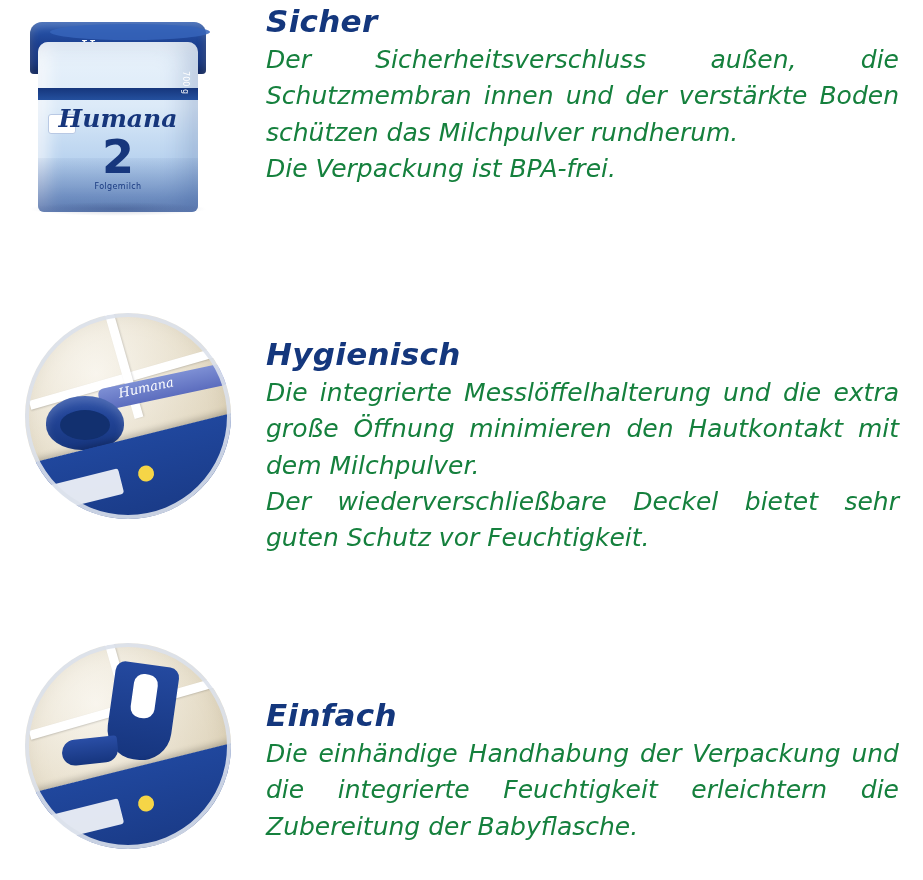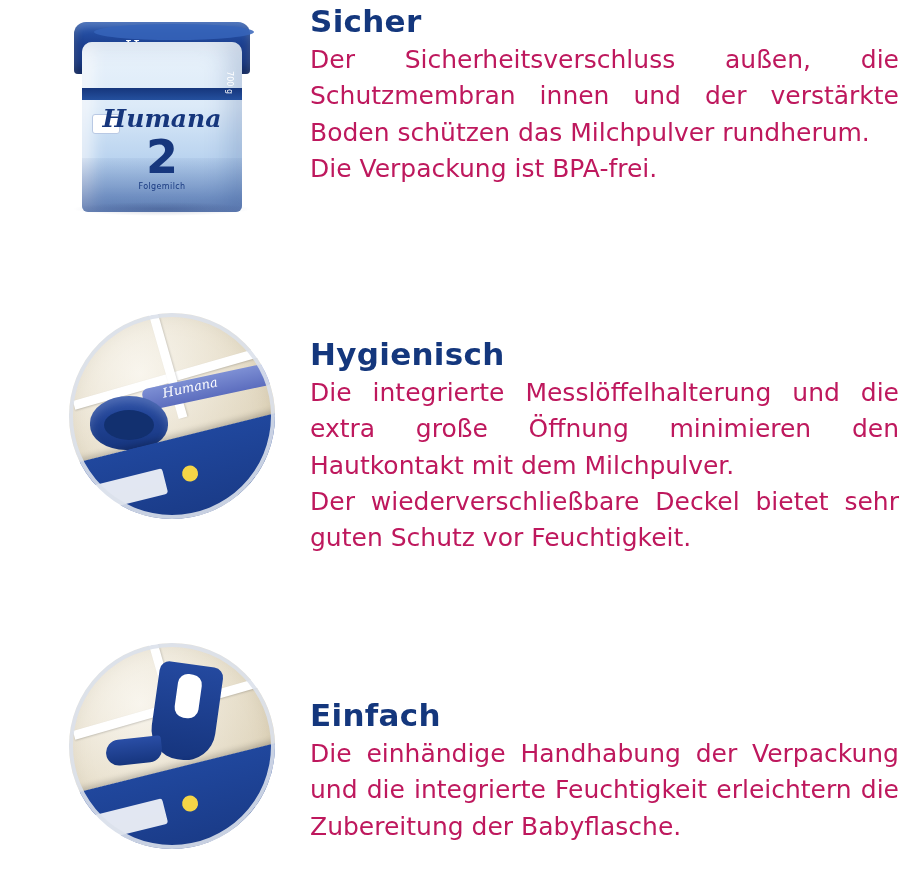--- a/index.html
+++ b/index.html
@@ -27,45 +27,45 @@
   }
   .feature-1 { top: 0px; left: 0px; height: 270px; }
   .feature-2 { top: 300px; left: 0px; height: 300px; }
   .feature-3 { top: 640px; left: 0px; height: 240px; }
 
   .thumb {
     position: relative;
     flex: 0 0 auto;
     width: 250px;
     overflow: hidden;
-    margin-left: 44px;
   }
   .thumb-1 { height: 230px; }
   .thumb-2 { height: 280px; }
   .thumb-3 { height: 240px; }
 
   .text-col {
     flex: 1 1 auto;
     padding-left: 16px;
     padding-right: 24px;
+    font-style: italic;
   }
   .heading {
     color: #14377d;
     font-size: 31px;
     font-weight: bold;
     letter-spacing: 0.3px;
     margin: 0 0 4px 0;
     line-height: 1.1;
   }
   .h1-pos { margin-top: 4px; }
   .h2-pos { margin-top: 37px; }
   .h3-pos { margin-top: 58px; }
 
   .para {
-    color: #be185d;
+    color: #15803d;
     font-size: 25px;
     line-height: 1.45;
     margin: 0;
     text-align: justify;
   }
   .justified {
     text-align: justify;
     text-align-last: left;
   }
 

